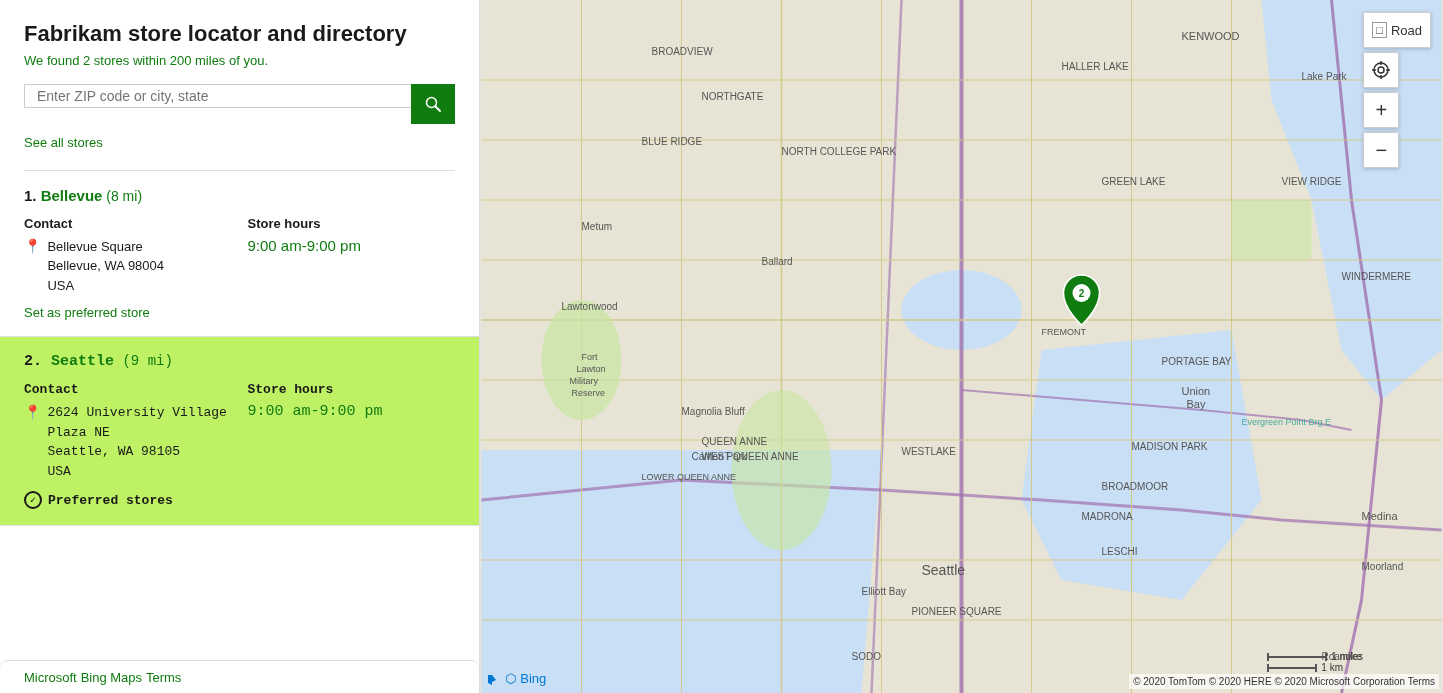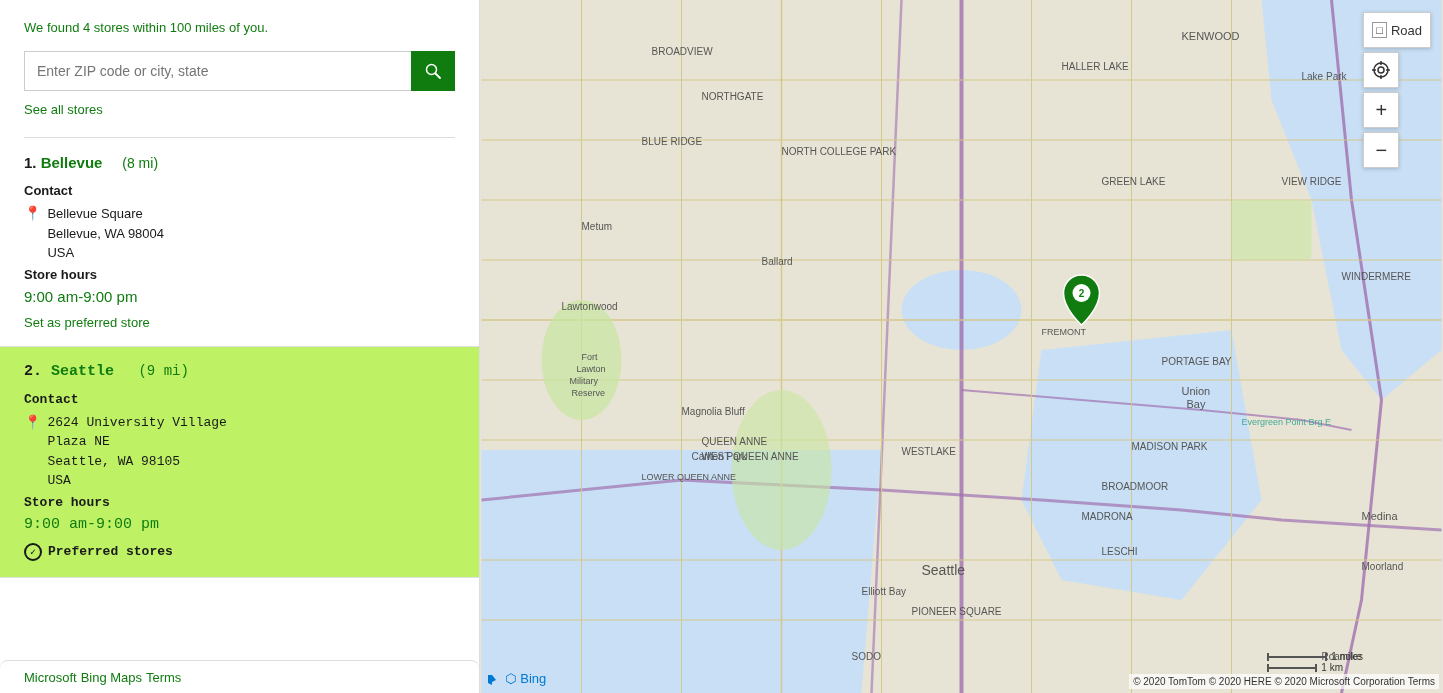--- a/index.html
+++ b/index.html
@@ -41,21 +41,21 @@
     }
 
     .search-row {
       display: flex;
       gap: 0;
       margin-bottom: 10px;
     }
 
     .search-input {
       flex: 1;
-      height: 40px;
+      height: 24px;
       border: 1px solid #ccc;
       border-right: none;
       padding: 0 12px;
       font-size: 14px;
       color: #666;
       outline: none;
     }
 
     .search-btn {
       width: 44px;
@@ -103,30 +103,29 @@
     }
 
     .store-heading .store-name {
       color: #107c10;
     }
 
     .store-heading .store-dist {
       color: #107c10;
       font-weight: 400;
       font-size: 14px;
-      padding-left: 16px;
     }
 
     .store-heading .store-num {
       color: #1a1a1a;
     }
 
     .store-info-grid {
       display: grid;
-      grid-template-columns: 1fr;
+      grid-template-columns: 1fr 1fr;
       gap: 4px 16px;
     }
 
     .info-label {
       font-weight: 700;
       font-size: 13px;
       color: #1a1a1a;
       margin-bottom: 6px;
     }
 
@@ -282,21 +281,22 @@
       align-items: center;
     }
   </style>
 </head>
 <body>
 
 <div class="main-container">
 
   <div class="left-panel">
     <div class="left-panel-inner">
-      <p class="subtitle">We found 4 stores within 100 miles of you.</p>
+      <h1 class="page-title">Fabrikam store locator and directory</h1>
+      <p class="subtitle">We found 2 stores within 200 miles of you.</p>
 
       <div class="search-row">
         <input class="search-input" type="text" placeholder="Enter ZIP code or city, state" style="">
         <button class="search-btn">
           <svg width="16" height="16" viewBox="0 0 16 16" fill="white">
             <circle cx="6.5" cy="6.5" r="5" stroke="white" stroke-width="1.5" fill="none"></circle>
             <line x1="10.5" y1="10.5" x2="15" y2="15" stroke="white" stroke-width="1.8" stroke-linecap="round"></line>
           </svg>
         </button>
       </div>

